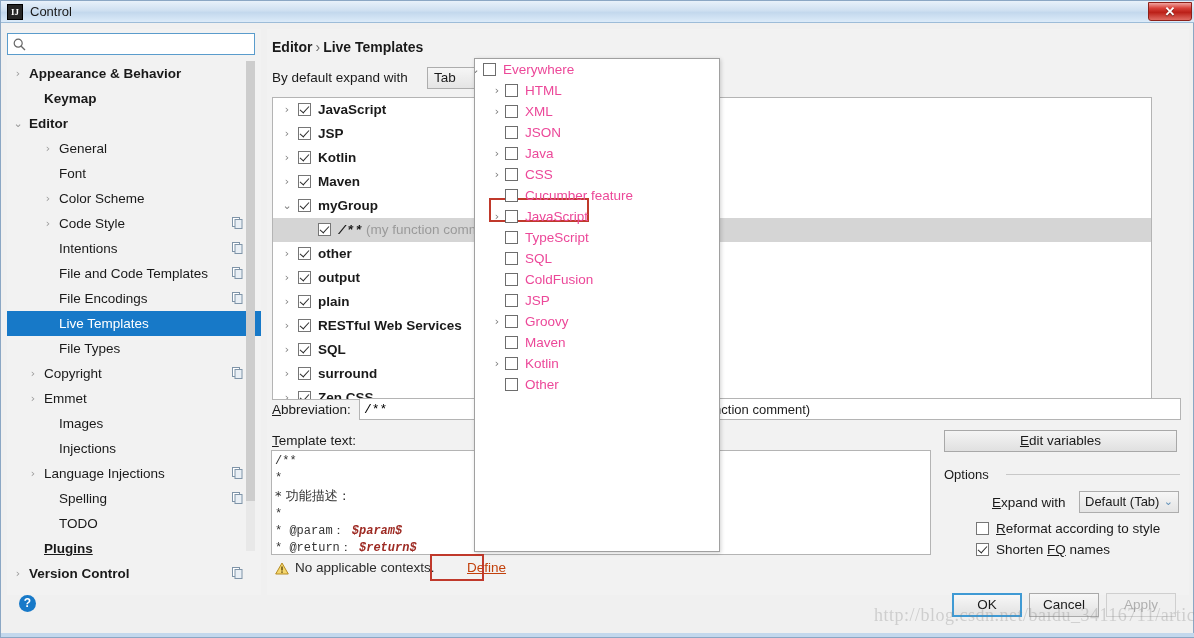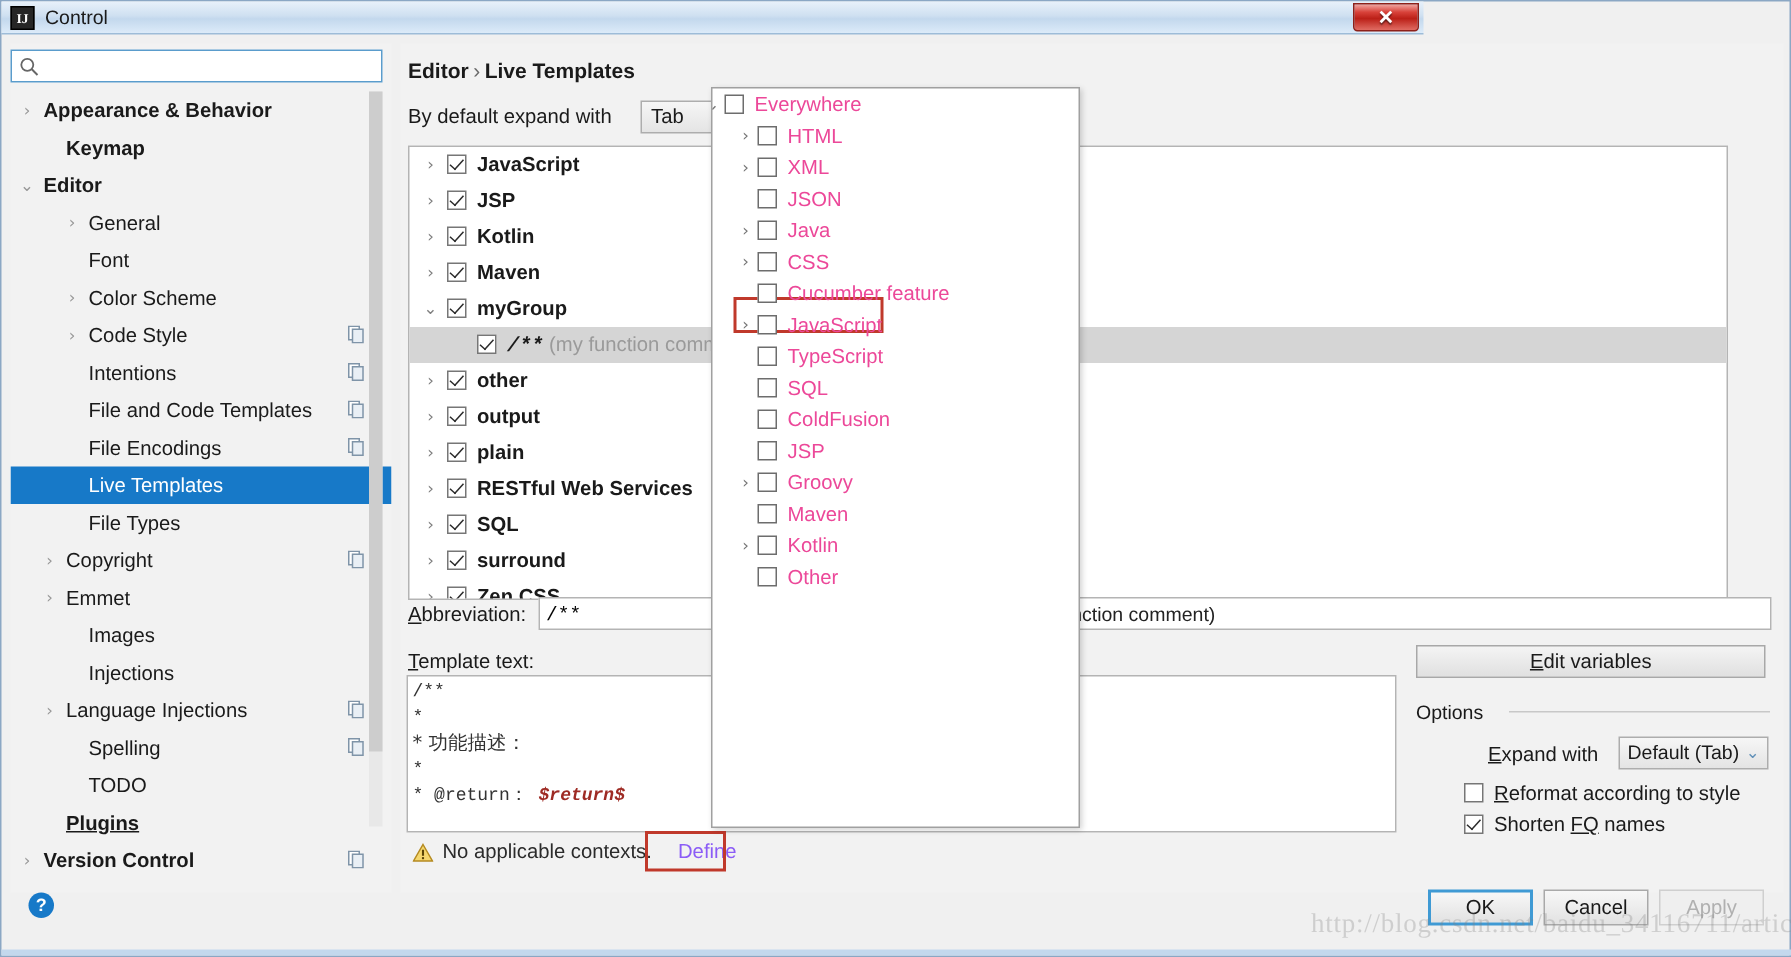--- a/index.html
+++ b/index.html
@@ -17,21 +17,21 @@
   #window {
     position: absolute; left: 0; top: 0;
     width: 1194px; height: 638px;
     background: #f0f0f0;
     border: 1px solid #8ba7c4;
   }
 
   
   #titlebar {
     position: absolute; left: 0; top: 0;
-    width: 948px; height: 22px;
+    width: 1194px; height: 22px;
     background: linear-gradient(to bottom, #e8f1fa 0%, #cfe0f1 45%, #c3d8ed 55%, #dcebf9 100%);
     border-bottom: 1px solid #9dbcd8;
   }
   #title-icon {
     position: absolute; left: 6px; top: 3px;
     width: 16px; height: 16px;
     background: #262626;
     border: 1px solid #000;
     color: #fff;
     font-size: 9px; font-weight: bold;
@@ -230,22 +230,22 @@
   .cjk { font-family: "DejaVu Sans", sans-serif; font-size: 13px; }
 
   #ctx-warn {
     position: absolute; left: 274px; top: 559px;
     font-size: 13.5px; color: #2b2b2b;
     white-space: nowrap;
   }
   #warn-icon { position: absolute; left: 0; top: 2px; width: 14px; height: 13px; }
   #warn-text { position: absolute; left: 20px; top: 0; }
   #define-link {
-    position: absolute; left: 2px; top: 0;
-    color: #8b5cf6; cursor: pointer;
+    position: absolute; left: 17px; top: 0;
+    color: #c2410c; text-decoration: underline; cursor: pointer;
   }
   #define-hl {
     position: absolute; left: 429px; top: 553px;
     width: 54px; height: 27px;
     border: 2px solid #c0392b;
   }
 
   
   #edit-vars {
     position: absolute; left: 943px; top: 429px;
@@ -514,20 +514,21 @@
   <input id="desc-input" type="text" value="(my function comment)" style="">
 
   <div id="tpltext-label">
     <span style="text-decoration:underline">T</span><span>emplate text:</span>
   </div>
   <div id="tpltext-box">
       <div><span>/**</span></div>
       <div><span> *</span></div>
       <div><span class="cjk"> * 功能描述：</span></div>
       <div><span> *</span></div>
+      <div><span> * @param： </span><span class="code-red">$param$</span></div>
       <div><span> * @return： </span><span class="code-red">$return$</span></div>
     </div>
 
   <div id="ctx-warn">
     <svg id="warn-icon" viewBox="0 0 14 13">
       <polygon points="7,1 13.3,12 0.7,12" fill="#f5d76e" stroke="#b58b22" stroke-width="1"></polygon>
       <rect x="6.3" y="4.5" width="1.4" height="4" fill="#5a4406"></rect>
       <rect x="6.3" y="9.4" width="1.4" height="1.4" fill="#5a4406"></rect>
     </svg>
     <span id="warn-text">No applicable contexts.</span>

